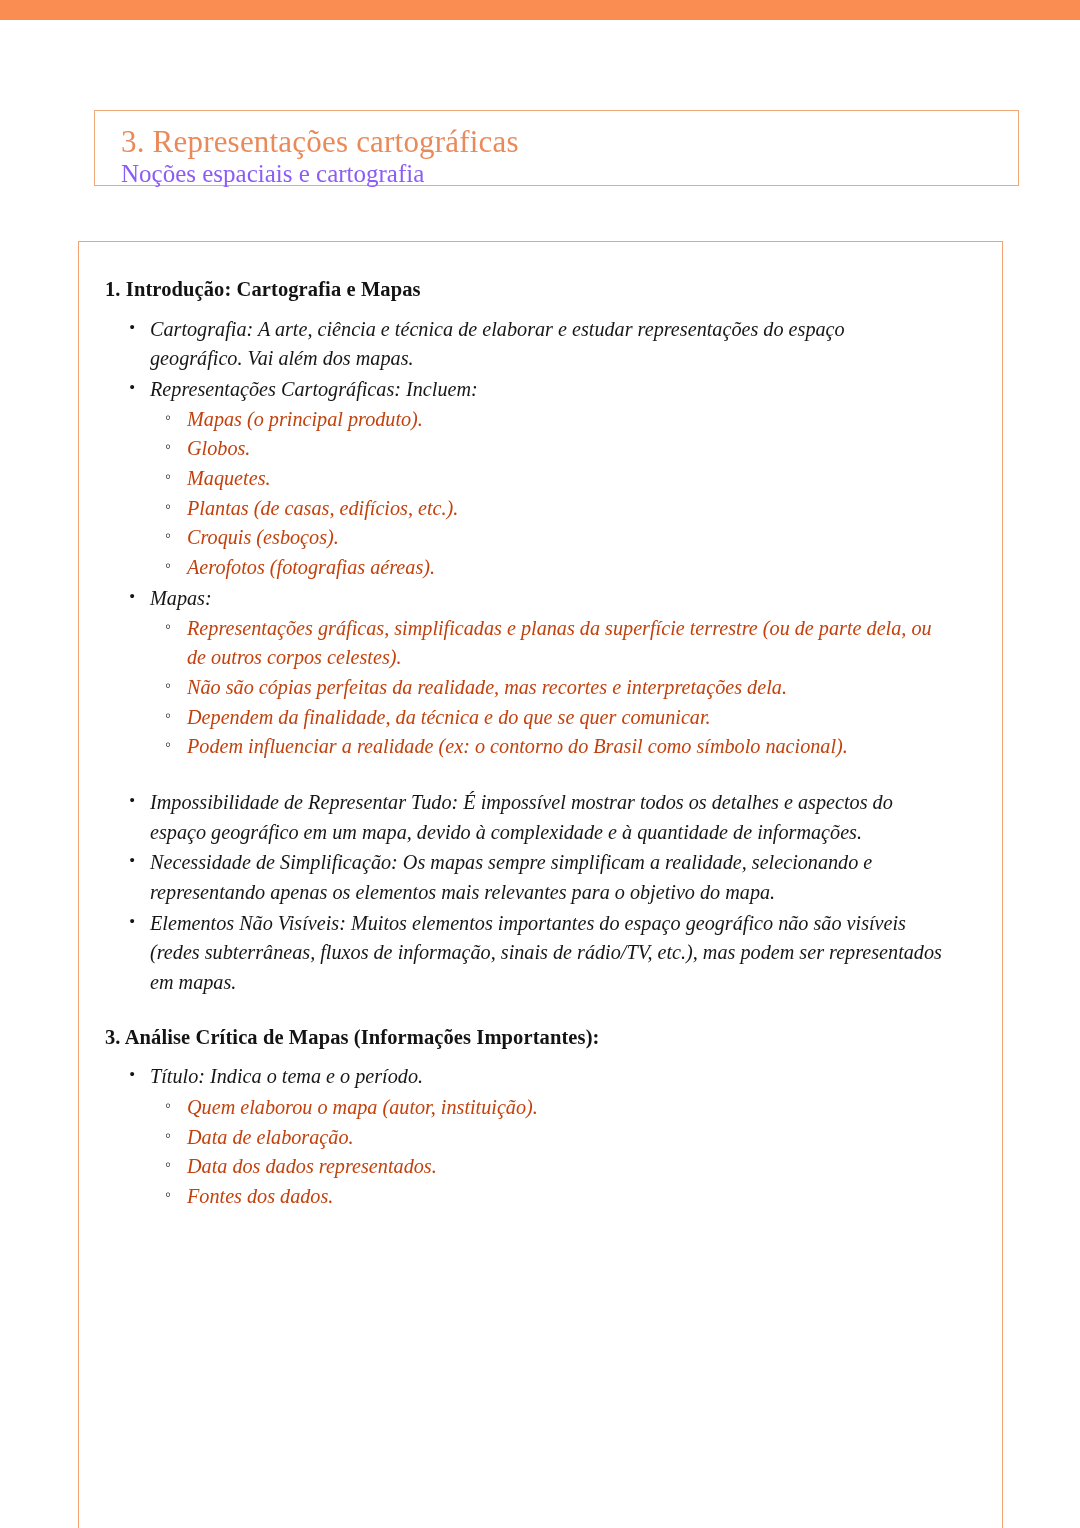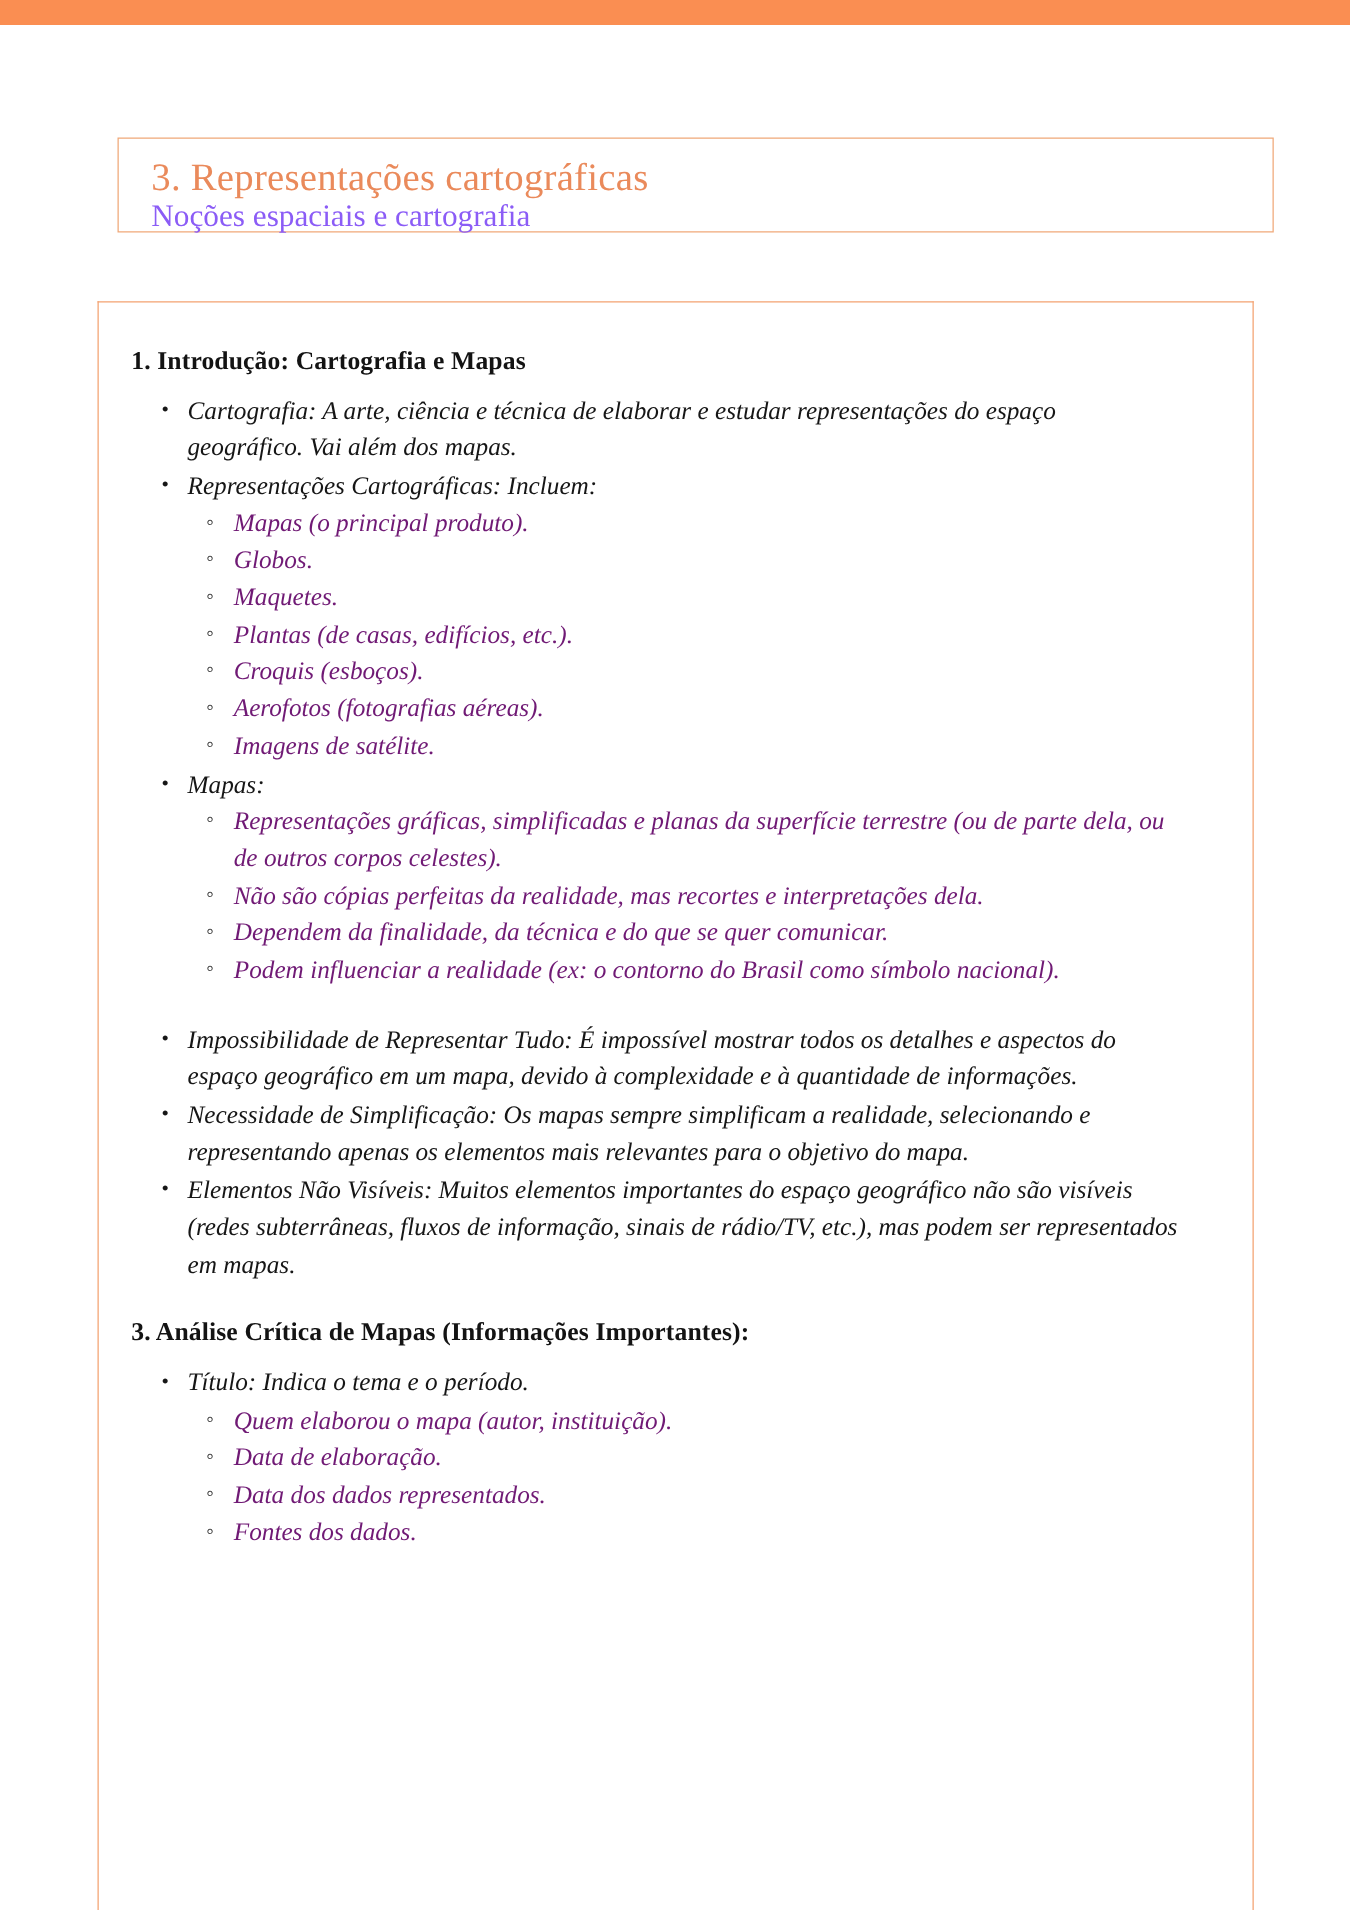--- a/index.html
+++ b/index.html
@@ -125,21 +125,21 @@
   ul.lvl2 {
     list-style: none;
     margin: 0;
     padding: 0;
   }
   ul.lvl2 > li {
     position: relative;
     padding-left: 37px;
     font-size: 20.2px;
     line-height: 1.47;
-    color: #701a75;
+    color: #c2410c;
     margin: 0;
   }
   ul.lvl2 > li > .li-text {
     display: block;
   }
   ul.lvl2 > li > .li-text::before {
     content: "\25E6";
     position: absolute;
     left: 15px;
     top: 0;
@@ -182,23 +182,20 @@
                 </li>
                 <li>
                   <span class="li-text">Plantas (de casas, edifícios, etc.).</span>
                 </li>
                 <li>
                   <span class="li-text">Croquis (esboços).</span>
                 </li>
                 <li>
                   <span class="li-text">Aerofotos (fotografias aéreas).</span>
                 </li>
-                <li>
-                  <span class="li-text">Imagens de satélite.</span>
-                </li>
               </ul>
             </li>
             <li>
               <span class="li-text">Mapas:</span>
               <ul class="lvl2">
                 <li>
                   <span class="li-text">Representações gráficas, simplificadas e planas da superfície terrestre (ou de parte dela, ou de outros corpos celestes).</span>
                 </li>
                 <li>
                   <span class="li-text">Não são cópias perfeitas da realidade, mas recortes e interpretações dela.</span>

